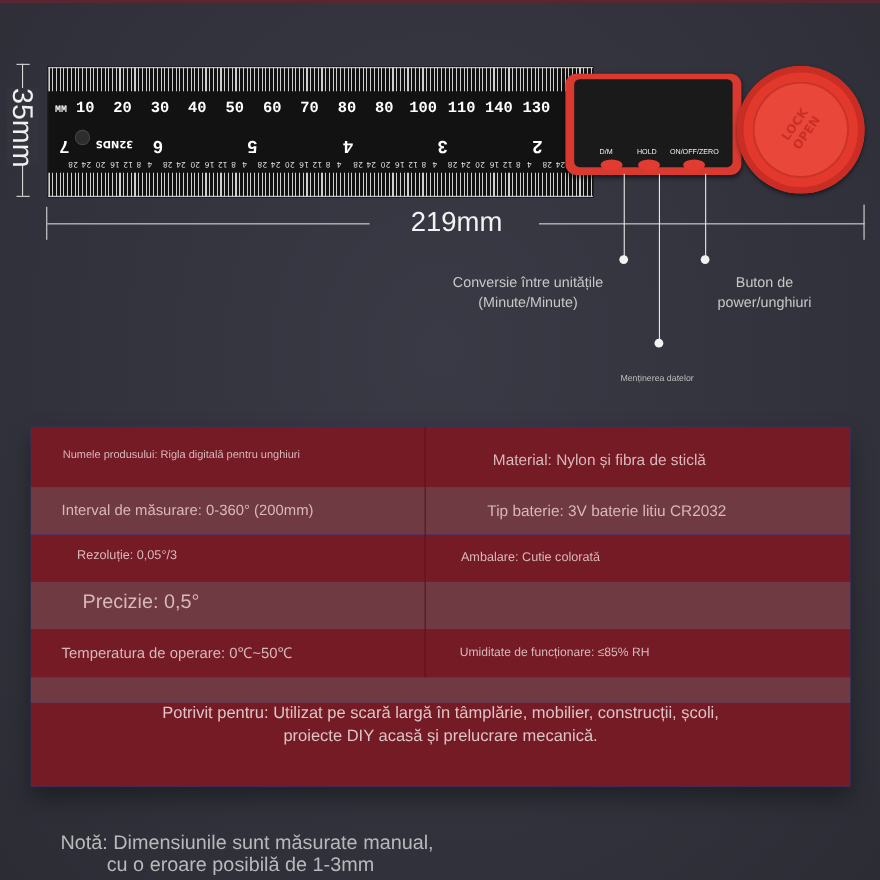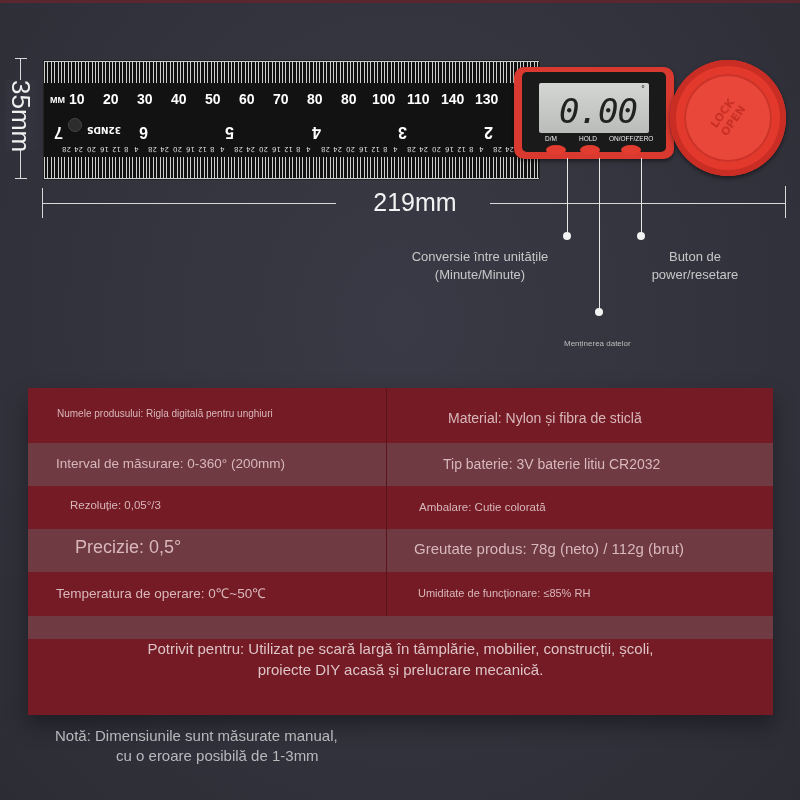--- a/index.html
+++ b/index.html
@@ -27,21 +27,21 @@
 
   
   .ruler { position:absolute; left:43px; top:60px; width:495px; height:118px; background:#121212; border:1px solid #222; }
   .ticks-top, .ticks-bot { position:absolute; left:0; width:100%; height:22px;
     background-image: repeating-linear-gradient(90deg, #cfcfcf 0 1px, transparent 1px 3.4px);
   }
   .ticks-top { top:0; } .ticks-bot { bottom:0; }
   .ticks-top::after, .ticks-bot::after { content:""; position:absolute; left:0; right:0; height:1px; background:#cfcfcf; }
   .ticks-top::after { top:0; } .ticks-bot::after { bottom:0; }
   .mm-row { position:absolute; left:6px; top:30px; right:0; height:20px; color:#fff; font-size:14px; font-weight:bold; font-family:"Liberation Sans", sans-serif; }
-  .mm-row span { position:absolute; top:0; }
+  .mm-row span { position:absolute; top:0;font-family:Liberation Mono, monospace; }
   .mm-unit { font-size:9px !important; top:4px !important; }
   .hole { position:absolute; left:24px; top:57px; width:12px; height:12px; border-radius:50%; background:#2d2d2d; border:1px solid #444; }
   .inch-row { position:absolute; left:0; top:62px; right:0; height:22px; color:#fff; font-size:16px; font-weight:bold; font-family:"Liberation Sans", sans-serif; }
   .inch-row span { position:absolute; transform:rotate(180deg); }
   .inch-label { position:absolute; left:43px; top:64px; color:#fff; font-size:9px; transform:rotate(180deg); font-weight:bold; }
   .frac-row { position:absolute; left:0; top:84px; right:0; height:12px; color:#ddd; font-size:7px; }
   .frac-row span { position:absolute; transform:rotate(180deg); }
 
   
   .device { position:absolute; left:514px; top:67px; width:160px; height:92px; background:#d9392f; border-radius:10px; box-shadow:0 2px 4px rgba(0,0,0,.5); }
@@ -64,21 +64,21 @@
   .callout-small { position:absolute; color:#bdbdbd; font-size:8px; font-family:"Liberation Sans", sans-serif; }
 
   
   .spec-panel { position:absolute; left:28px; top:388px; width:745px; height:327px; background:#1d4ed8; box-shadow:0 10px 20px rgba(0,0,0,.35); }
   .spec-row { position:absolute; left:0; width:745px; }
   .row-dark { background:#741b25; }
   .row-light { background:#6f3a42; }
   .col-divider { position:absolute; left:358px; top:0; width:1px; height:228px; background:#5a141c; }
   .spec-cell { position:absolute; color:#d8b8bb; white-space:nowrap; font-family:"Liberation Sans", sans-serif; }
   .suitable { position:absolute; left:0; top:250px; width:745px; text-align:center; color:#ddc4c6; font-size:15px; line-height:21px; font-family:"Liberation Sans", sans-serif; }
-  .note { position:absolute; left:55px; top:726px; color:#b9b9bc; font-size:15px; line-height:20px; font-family:"Liberation Sans", sans-serif;text-align:center; }
+  .note { position:absolute; left:55px; top:756px; color:#b9b9bc; font-size:18px; line-height:20px; font-family:"Liberation Sans", sans-serif; }
   .note-cont { padding-left:42px; display:block; }
 </style>
 </head>
 <body>
 
 <div class="topline"></div>
 
 <div class="dim-v"></div>
 <div class="dim-v-top"></div>
 <div class="dim-v-bot"></div>
@@ -149,24 +149,20 @@
     <span style="left:425px">8</span>
     <span style="left:435px">4</span>
     <span style="left:449px">28</span>
     <span style="left:461px">24</span>
   </div>
   <div class="ticks-bot"></div>
 </div>
 
 <div class="device">
   <div class="device-inner">
-    <div class="lcd">
-      <span class="lcd-value">0.00</span>
-      <span class="lcd-deg">°</span>
-    </div>
     <span class="btn-label" style="left:23px">D/M</span>
     <span class="btn-label" style="left:57px">HOLD</span>
     <span class="btn-label" style="left:87px">ON/OFF/ZERO</span>
     <div class="btn" style="left:24px"></div>
     <div class="btn" style="left:58px"></div>
     <div class="btn" style="left:99px"></div>
   </div>
 </div>
 <div class="dial">
   <div class="dial-cap">
@@ -186,21 +182,21 @@
 <div class="callout-dot" style="left:595px; top:308px;"></div>
 <div class="callout-line" style="left:641px; top:158px; height:78px;"></div>
 <div class="callout-dot" style="left:637px; top:232px;"></div>
 
 <div class="callout-text" style="left:390px; top:248px; width:180px;">
   <span>Conversie între unitățile</span><br>
   <span>(Minute/Minute)</span>
 </div>
 <div class="callout-text" style="left:625px; top:248px; width:140px;">
   <span>Buton de</span><br>
-  <span>power/resetare</span>
+  <span>power/unghiuri</span>
 </div>
 <div class="callout-small" style="left:536px; top:339px;padding-left:28px;">Menținerea datelor</div>
 
 <div class="spec-panel">
   <div class="spec-row row-dark" style="top:0; height:55px;"></div>
   <div class="spec-row row-light" style="top:55px; height:43px;"></div>
   <div class="spec-row row-dark" style="top:98px; height:43px;"></div>
   <div class="spec-row row-light" style="top:141px; height:43px;"></div>
   <div class="spec-row row-dark" style="top:184px; height:44px;"></div>
   <div class="spec-row row-light" style="top:228px; height:23px;"></div>
@@ -209,21 +205,20 @@
 
   <span class="spec-cell" style="left:29px; top:20px; font-size:10px;">Numele produsului: Rigla digitală pentru unghiuri</span>
   <span class="spec-cell" style="left:28px; top:68px; font-size:13.5px;">Interval de măsurare: 0-360° (200mm)</span>
   <span class="spec-cell" style="left:42px; top:111px; font-size:11.5px;">Rezoluție: 0,05°/3</span>
   <span class="spec-cell" style="left:47px; top:149px; font-size:18px;">Precizie: 0,5°</span>
   <span class="spec-cell" style="left:28px; top:196px; font-size:13.5px;">Temperatura de operare: 0℃~50℃</span>
 
   <span class="spec-cell" style="left:420px; top:22px; font-size:14px;">Material: Nylon și fibra de sticlă</span>
   <span class="spec-cell" style="left:415px; top:68px; font-size:14px;">Tip baterie: 3V baterie litiu CR2032</span>
   <span class="spec-cell" style="left:391px; top:113px; font-size:11.5px;">Ambalare: Cutie colorată</span>
-  <span class="spec-cell" style="left:386px; top:152px; font-size:15px;">Greutate produs: 78g (neto) / 112g (brut)</span>
   <span class="spec-cell" style="left:390px; top:199px; font-size:11px;">Umiditate de funcționare: ≤85% RH</span>
 
   <div class="suitable">
     <span>Potrivit pentru: Utilizat pe scară largă în tâmplărie, mobilier, construcții, școli,</span><br>
     <span>proiecte DIY acasă și prelucrare mecanică.</span>
   </div>
 </div>
 
 <div class="note">
   <span>Notă: Dimensiunile sunt măsurate manual,</span>

